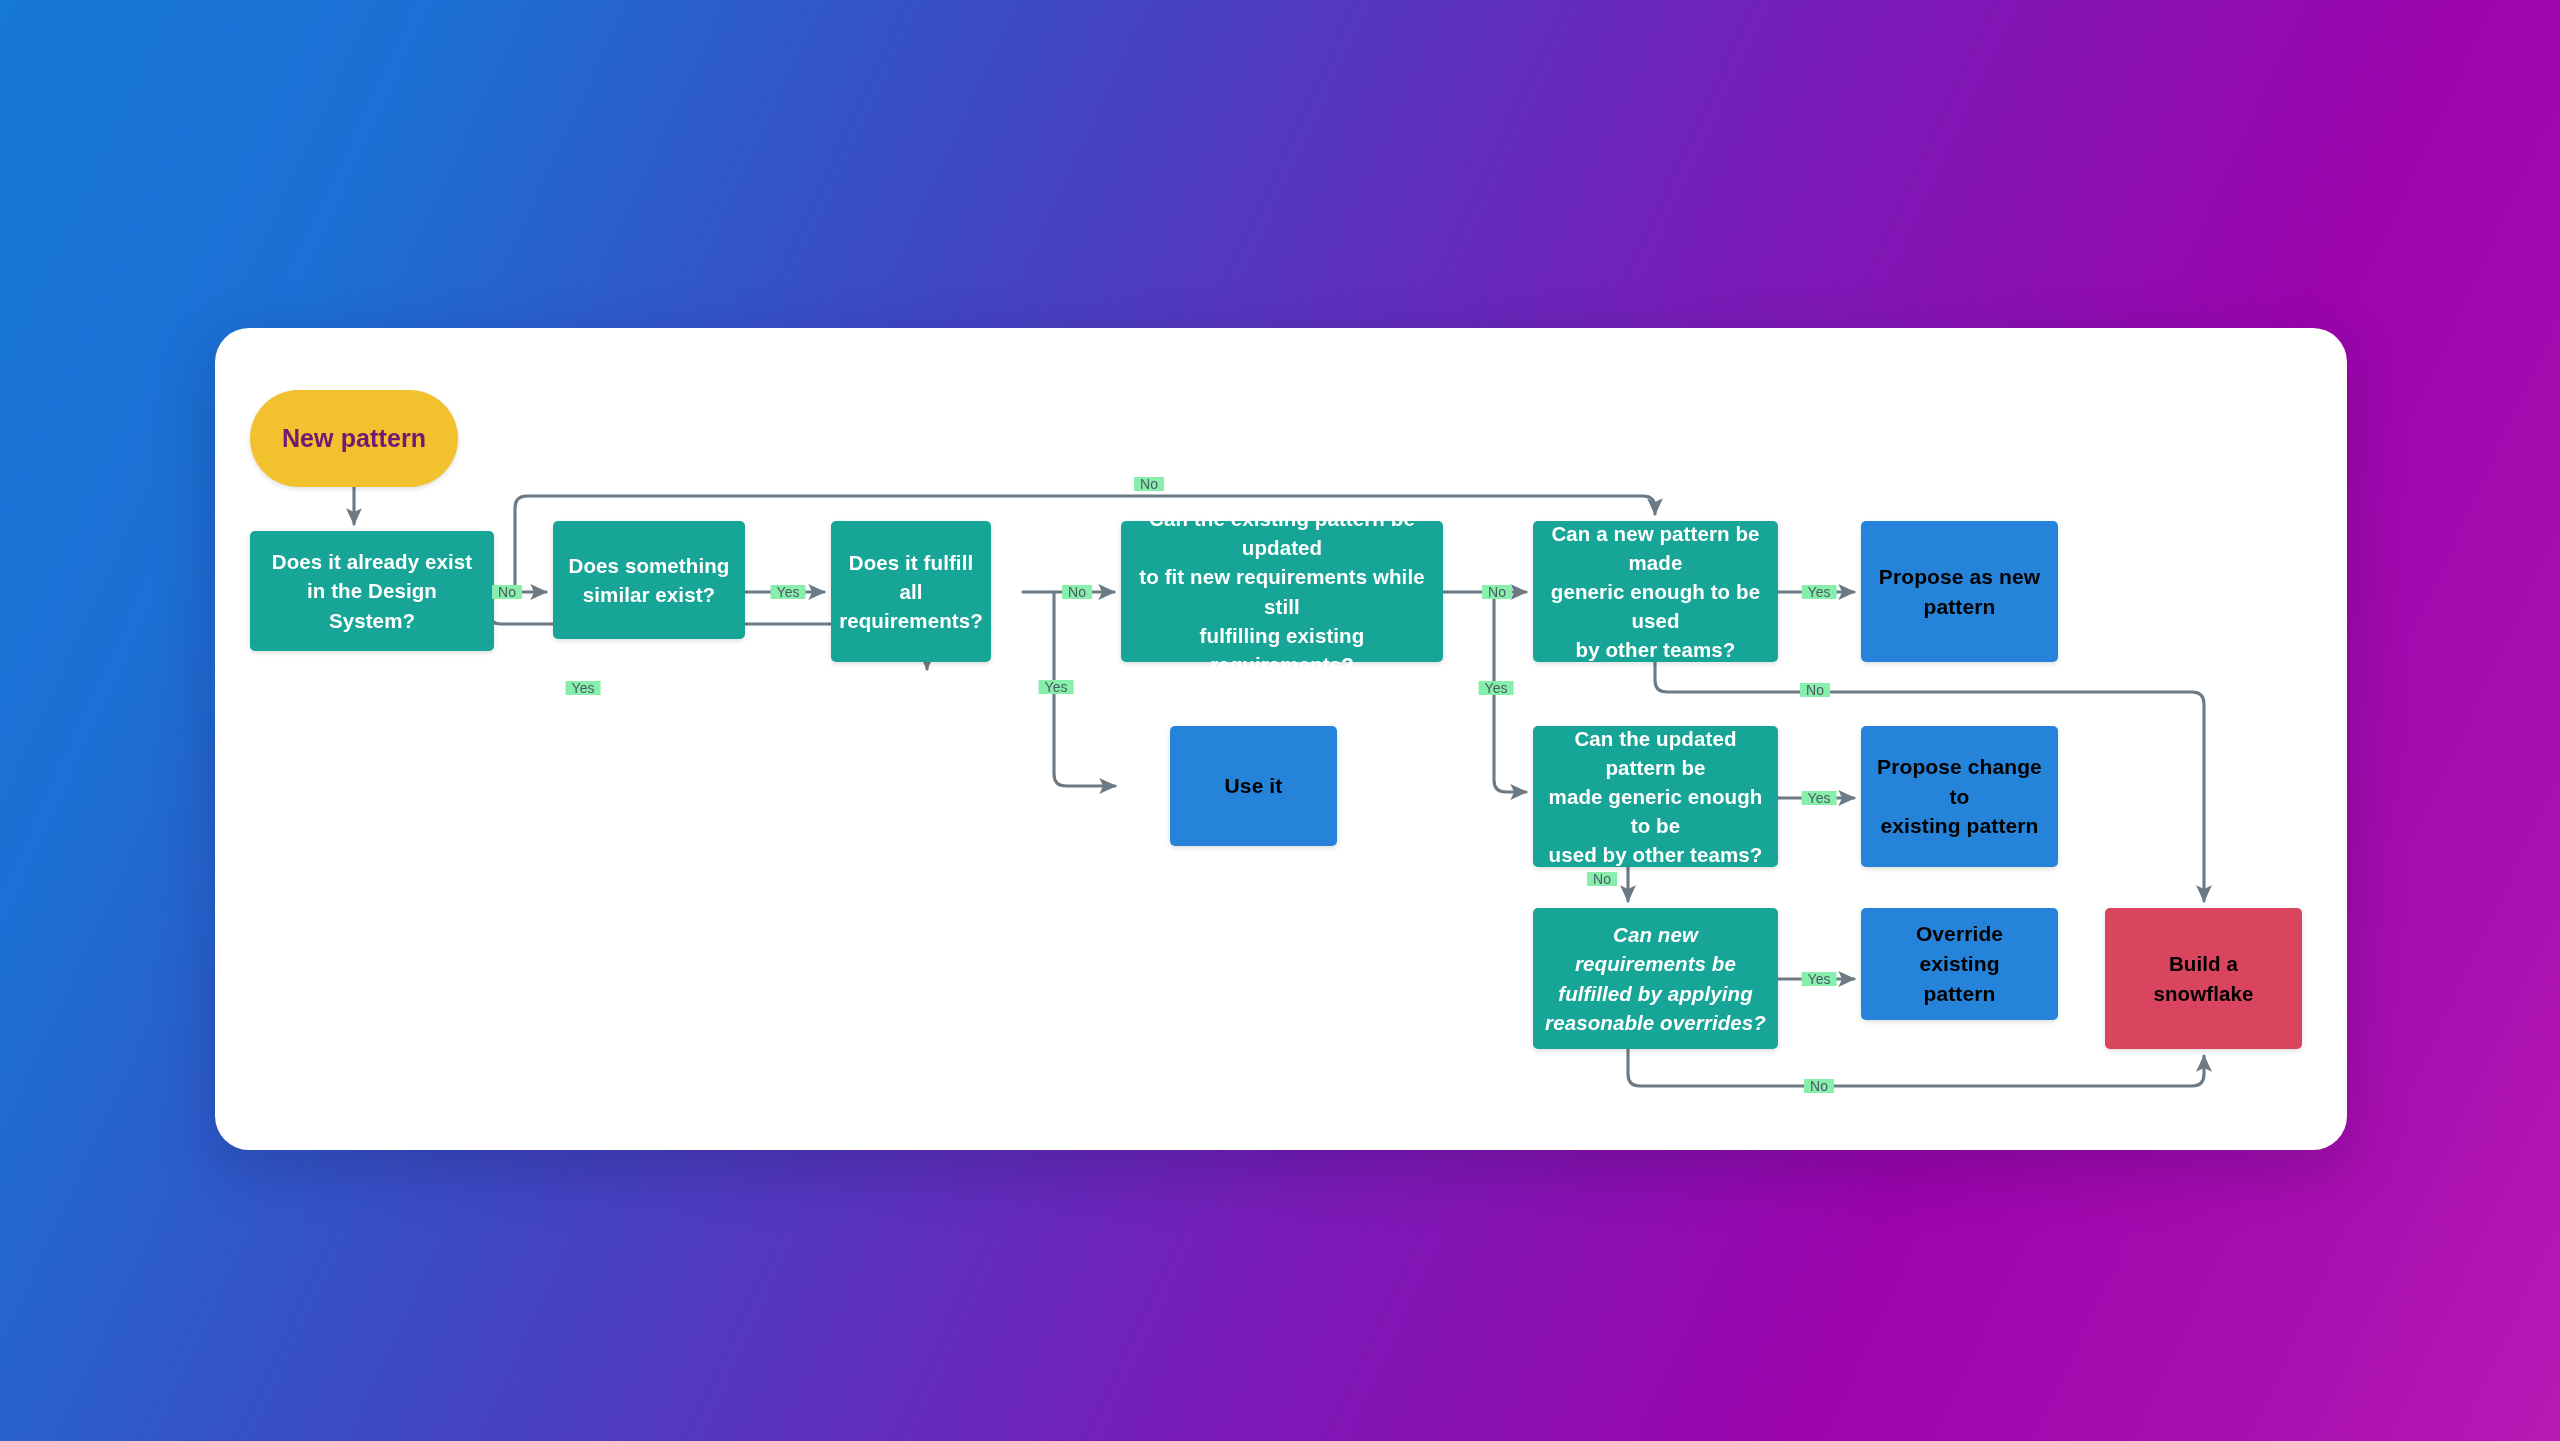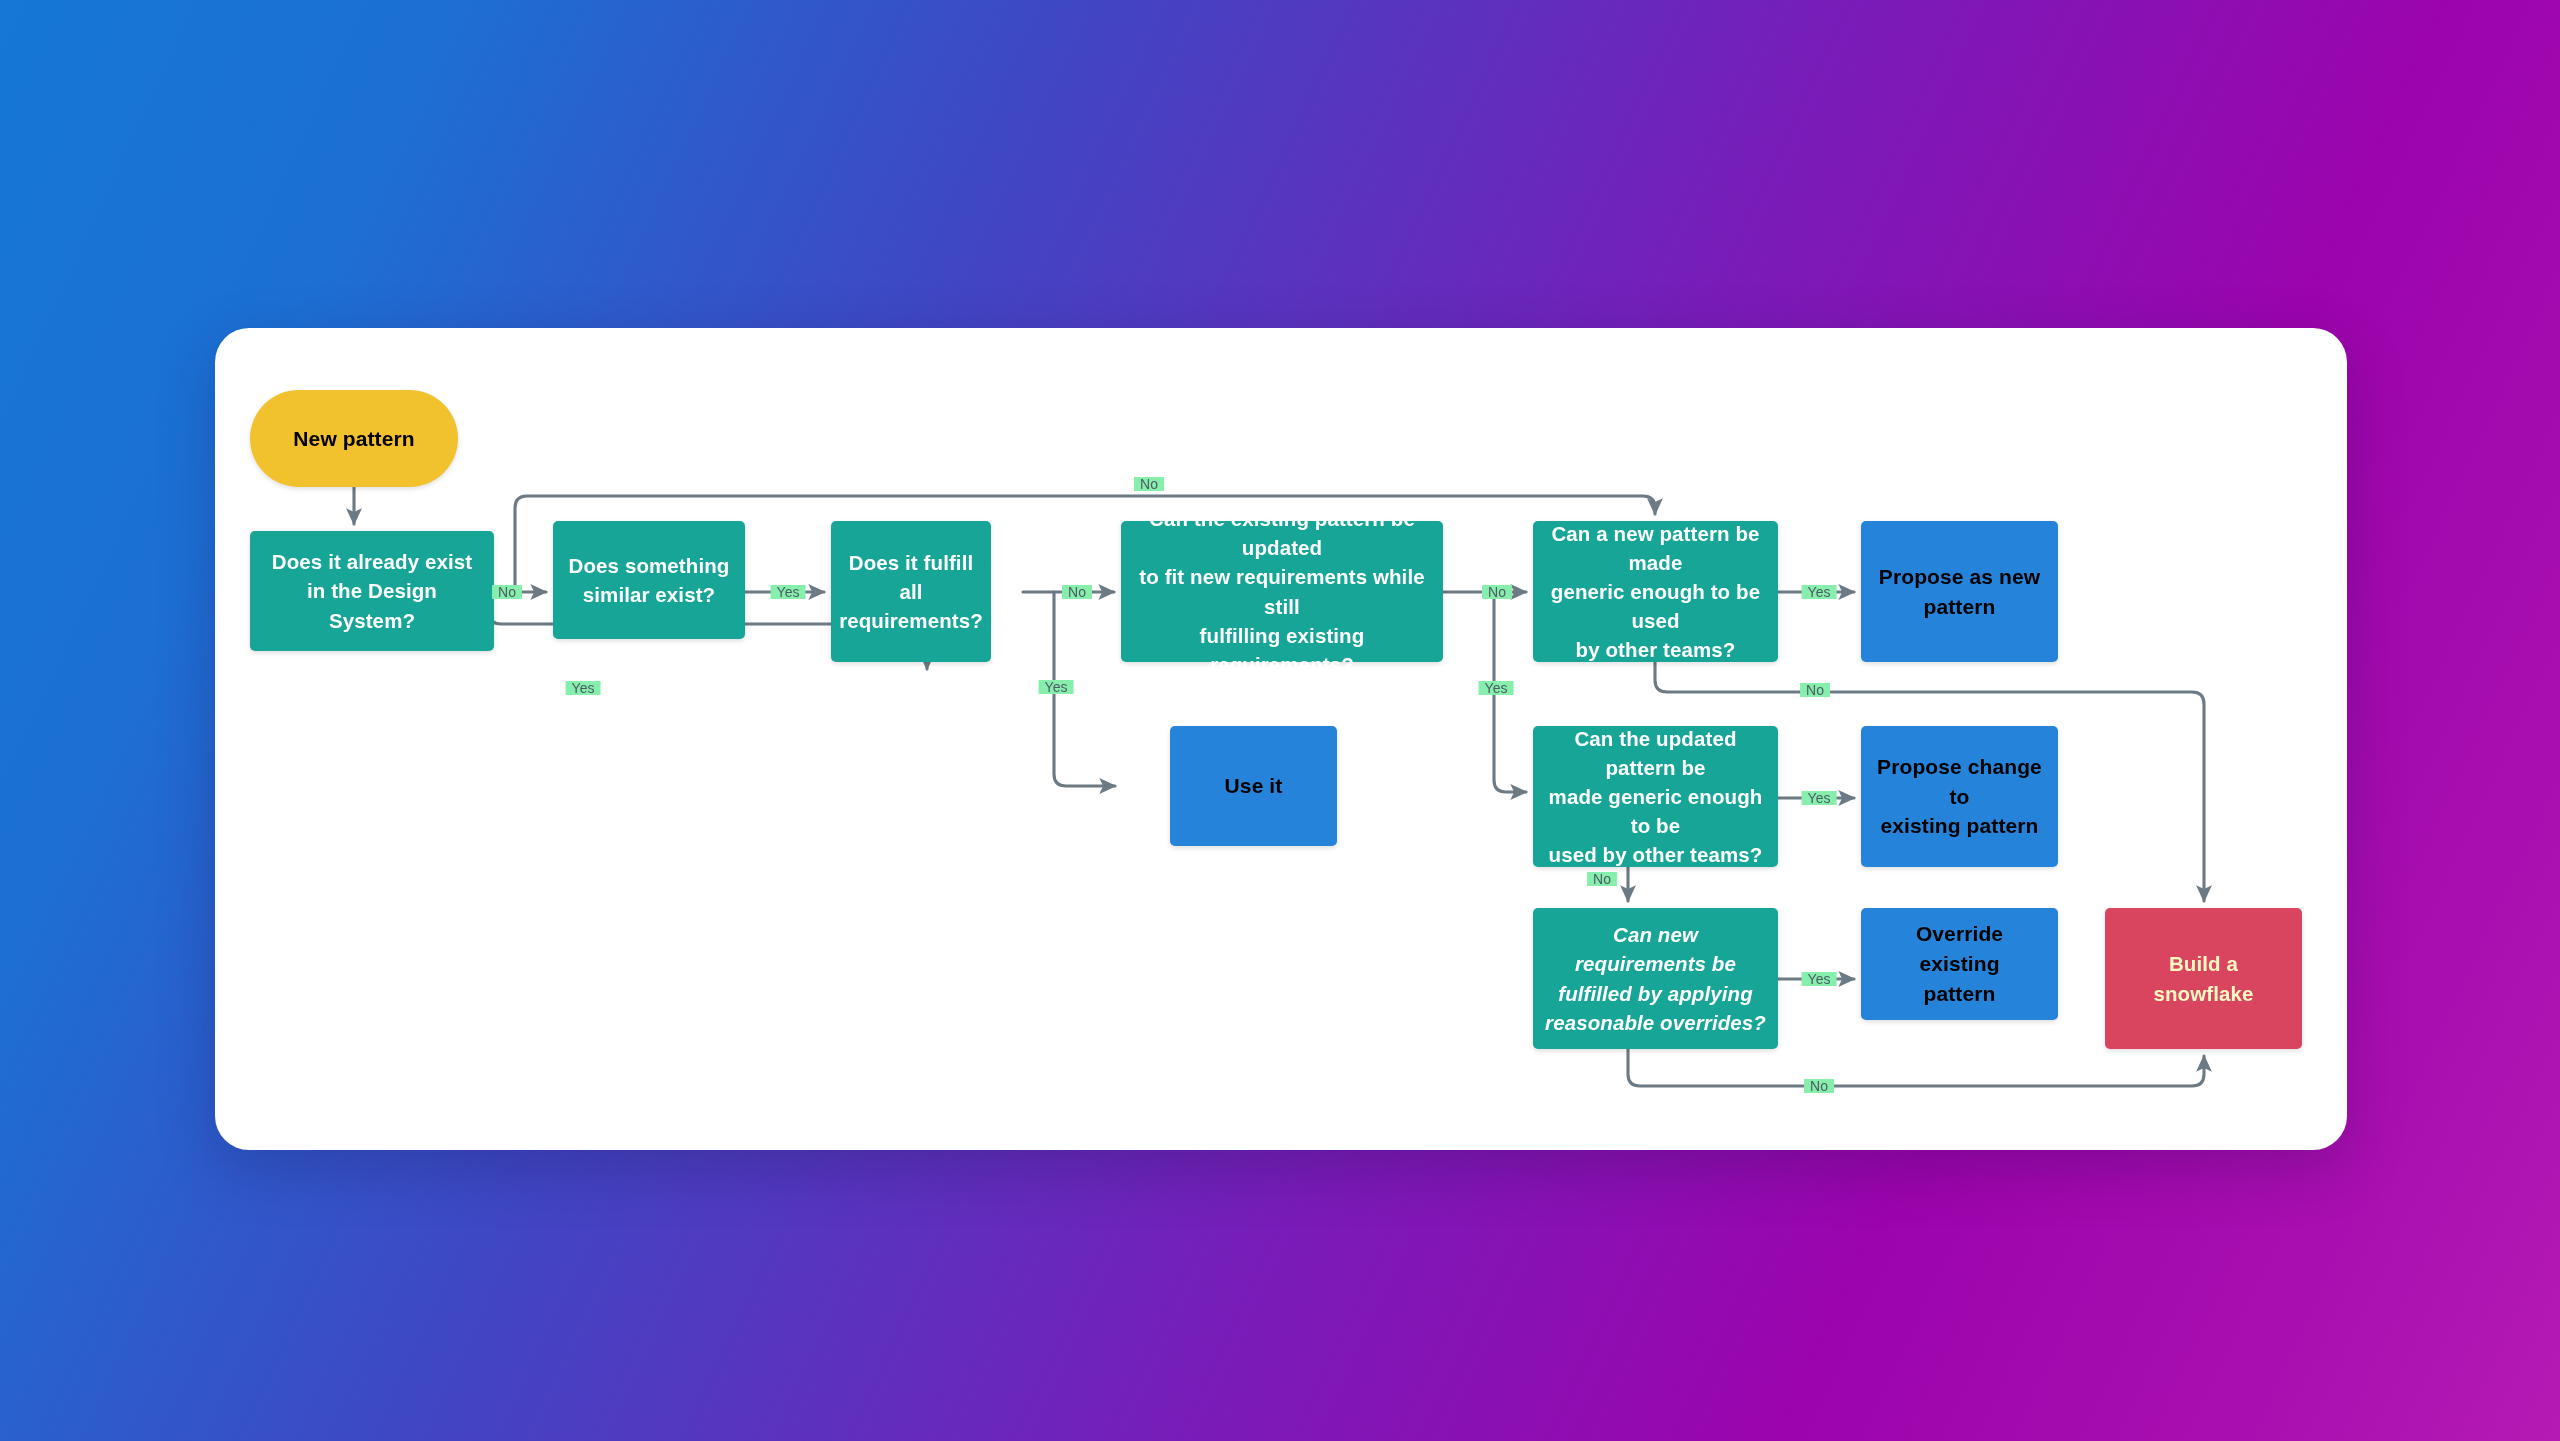--- a/index.html
+++ b/index.html
@@ -17,23 +17,23 @@
   #flow{position:absolute;left:215px;top:328px;width:2132px;height:822px;}
   .nodebox{position:absolute;border-radius:5px;box-sizing:border-box;
     display:flex;align-items:center;justify-content:center;text-align:center;
     box-shadow:0 2px 5px rgba(0,0,0,.13);}
   .nodebox .txt{font-weight:bold;line-height:1.42;padding:0 12px;letter-spacing:.1px;}
   .n-teal{background:#16a596;}
   .n-teal .txt{color:#ffffff;font-size:20.5px;}
   .n-blue{background:#2583da;}
   .n-blue .txt{color:#000000;font-size:21px;}
   .n-red{background:#d9455e;}
-  .n-red .txt{color:#fef9c3;font-size:20.5px;}
+  .n-red .txt{color:#000000;font-size:20.5px;}
   .n-pill{background:#f2c12e;border-radius:50px;}
-  .n-pill .txt{color:#000000;font-size:21px;}
+  .n-pill .txt{color:#701a75;font-size:25px;}
   .elabel{position:absolute;font-size:14px;color:#4e5a63;font-weight:400;
     background:#86efac;padding:0 6px;white-space:nowrap;
     transform:translate(-50%,-50%);line-height:1;}
 </style>
 </head>
 <body>
 
 <div id="stage">
 
   <div id="card"></div>

